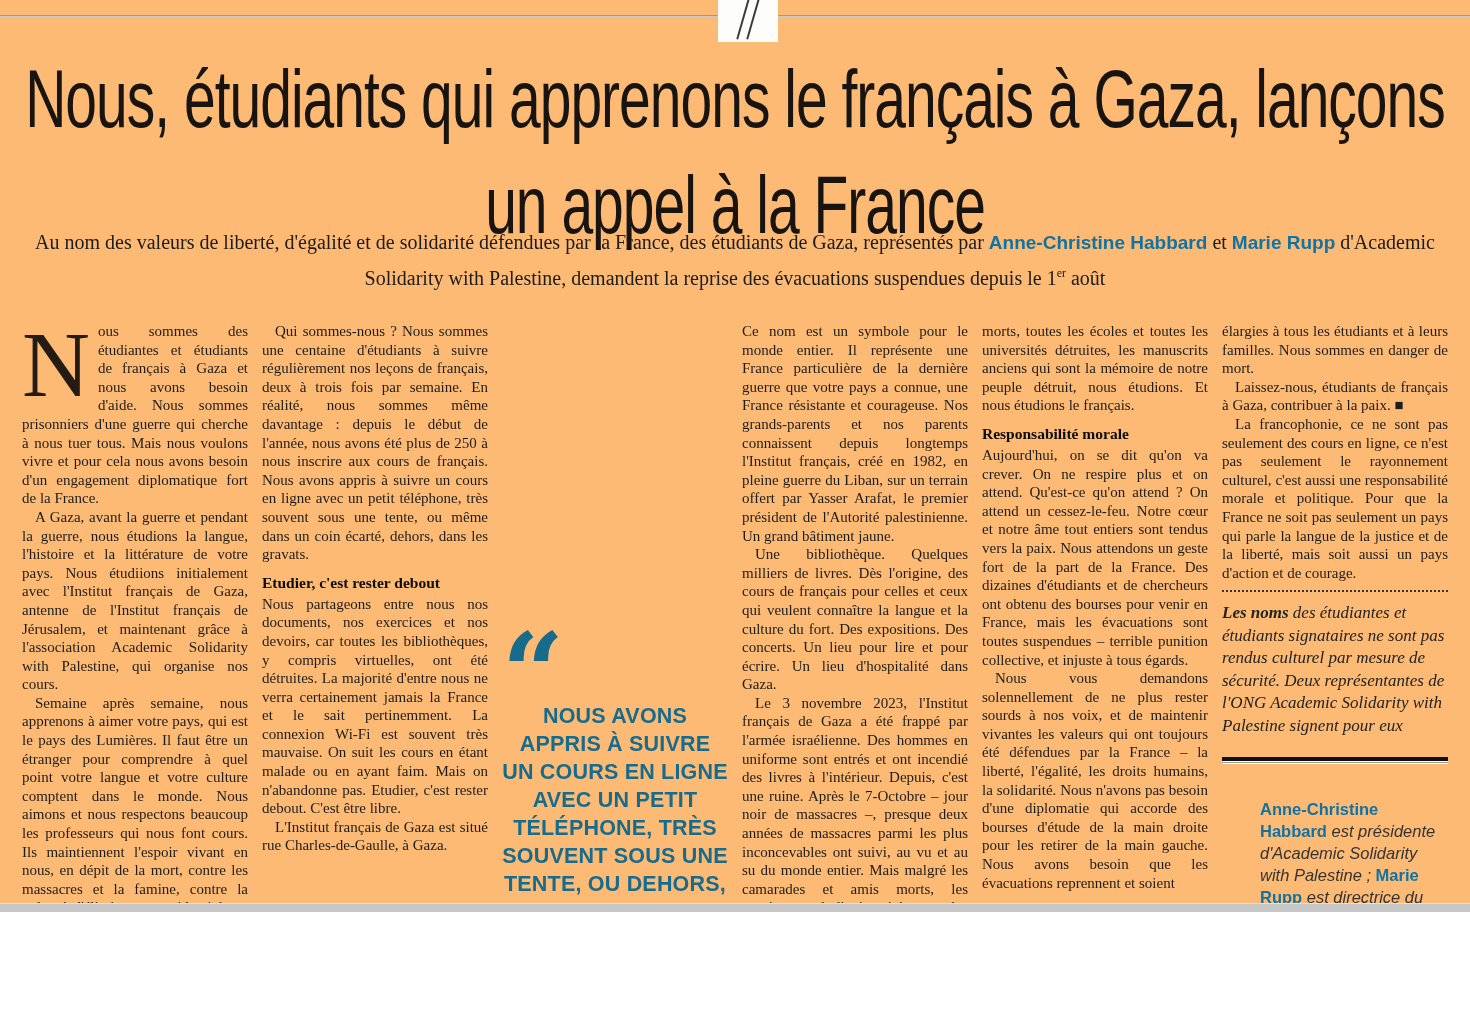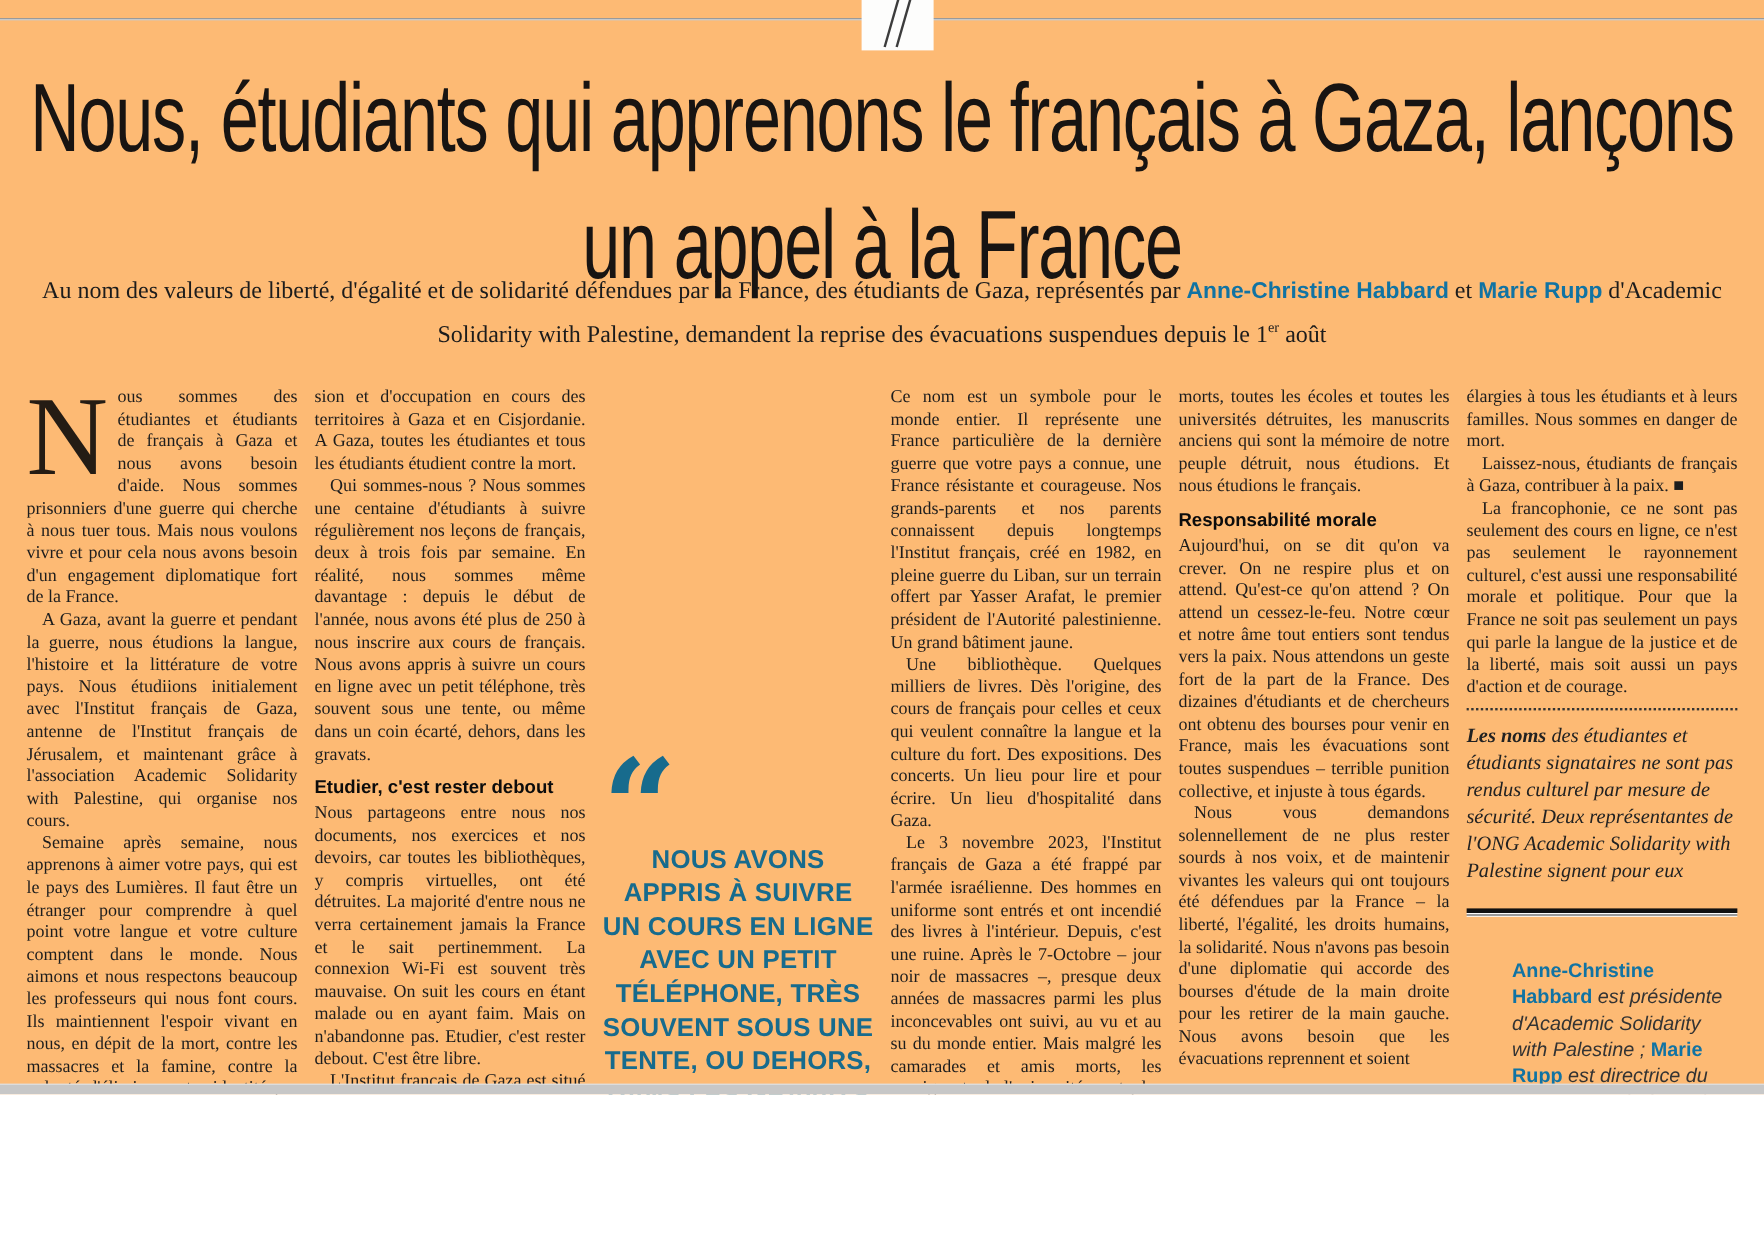--- a/index.html
+++ b/index.html
@@ -29,21 +29,21 @@
   .seg-i{font-style:italic;}
   .seg-bi{font-style:italic;font-weight:700;}
 
   
   .article{position:absolute;top:322px;left:22px;right:22px;height:640px;
            display:grid;grid-template-columns:repeat(6,1fr);column-gap:14px;}
   .col{overflow:hidden;}
   .body-para{margin:0;text-align:justify;font-size:15px;line-height:18.6px;}
   .body-para.indent{text-indent:13px;}
   .dropcap{float:left;font-size:94px;line-height:72px;padding:6px 8px 2px 0;color:#241c14;}
-  .subhead{margin:10px 0 3px;font-family:Liberation Sans, sans-serif;
+  .subhead{margin:10px 0 3px;font-family:Liberation Serif, serif;
            font-weight:700;font-size:15.5px;color:#0c0c0c;}
 
   
   .quote-col{padding-top:306px;}
   .quote-mark{font-family:"DejaVu Serif",serif;font-weight:700;font-size:108px;line-height:90px;
               height:74px;color:var(--accent-teal,#176b8d);}
   .quote-text{font-family:"Liberation Sans","DejaVu Sans",sans-serif;font-weight:700;
               font-size:21.5px;line-height:28px;letter-spacing:.2px;
               color:var(--accent-teal,#176b8d);text-align:center;}
 
@@ -74,21 +74,20 @@
 
   <p class="standfirst"><span>Au nom des valeurs de liberté, d'égalité et de solidarité défendues par la France, des étudiants de Gaza, représentés par </span><span class="seg-name">Anne-Christine Habbard</span><span> et </span><span class="seg-name">Marie Rupp</span><span> d'Academic Solidarity with Palestine, demandent la reprise des évacuations suspendues depuis le 1</span><sup class="seg-sup">er</sup><span> août</span></p>
 
   <div class="article">
     <div class="col">
         <p class="body-para"><span class="dropcap">N</span>ous sommes des étudiantes et étudiants de français à Gaza et nous avons besoin d'aide. Nous sommes prisonniers d'une guerre qui cherche à nous tuer tous. Mais nous voulons vivre et pour cela nous avons besoin d'un engagement diplomatique fort de la France.</p>
         <p class="body-para indent">A Gaza, avant la guerre et pendant la guerre, nous étudions la langue, l'histoire et la littérature de votre pays. Nous étudiions initialement avec l'Institut français de Gaza, antenne de l'Institut français de Jérusalem, et maintenant grâce à l'association Academic Solidarity with Palestine, qui organise nos cours.</p>
         <p class="body-para indent">Semaine après semaine, nous apprenons à aimer votre pays, qui est le pays des Lumières. Il faut être un étranger pour comprendre à quel point votre langue et votre culture comptent dans le monde. Nous aimons et nous respectons beaucoup les professeurs qui nous font cours. Ils maintiennent l'espoir vivant en nous, en dépit de la mort, contre les massacres et la famine, contre la volonté d'éliminer notre identité par la destruction de notre patrimoine et de tous nos lieux de savoir, contre le plan d'inva-</p>
       </div>
     <div class="col">
-        <p class="body-para">sion et d'occupation en cours des territoires à Gaza et en Cisjordanie. A Gaza, toutes les étudiantes et tous les étudiants étudient contre la mort.</p>
         <p class="body-para indent">Qui sommes-nous ? Nous sommes une centaine d'étudiants à suivre régulièrement nos leçons de français, deux à trois fois par semaine. En réalité, nous sommes même davantage : depuis le début de l'année, nous avons été plus de 250 à nous inscrire aux cours de français. Nous avons appris à suivre un cours en ligne avec un petit téléphone, très souvent sous une tente, ou même dans un coin écarté, dehors, dans les gravats.</p>
         <h3 class="subhead">Etudier, c'est rester debout</h3>
         <p class="body-para">Nous partageons entre nous nos documents, nos exercices et nos devoirs, car toutes les bibliothèques, y compris virtuelles, ont été détruites. La majorité d'entre nous ne verra certainement jamais la France et le sait pertinemment. La connexion Wi-Fi est souvent très mauvaise. On suit les cours en étant malade ou en ayant faim. Mais on n'abandonne pas. Etudier, c'est rester debout. C'est être libre.</p>
         <p class="body-para indent">L'Institut français de Gaza est situé rue Charles-de-Gaulle, à Gaza.</p>
       </div>
     <div class="col quote-col">
       <div class="quote-mark">“</div>
       <div class="quote-text">NOUS AVONS APPRIS À SUIVRE UN COURS EN LIGNE AVEC UN PETIT TÉLÉPHONE, TRÈS SOUVENT SOUS UNE TENTE, OU DEHORS, DANS LES GRAVATS</div>
     </div>
     <div class="col">

